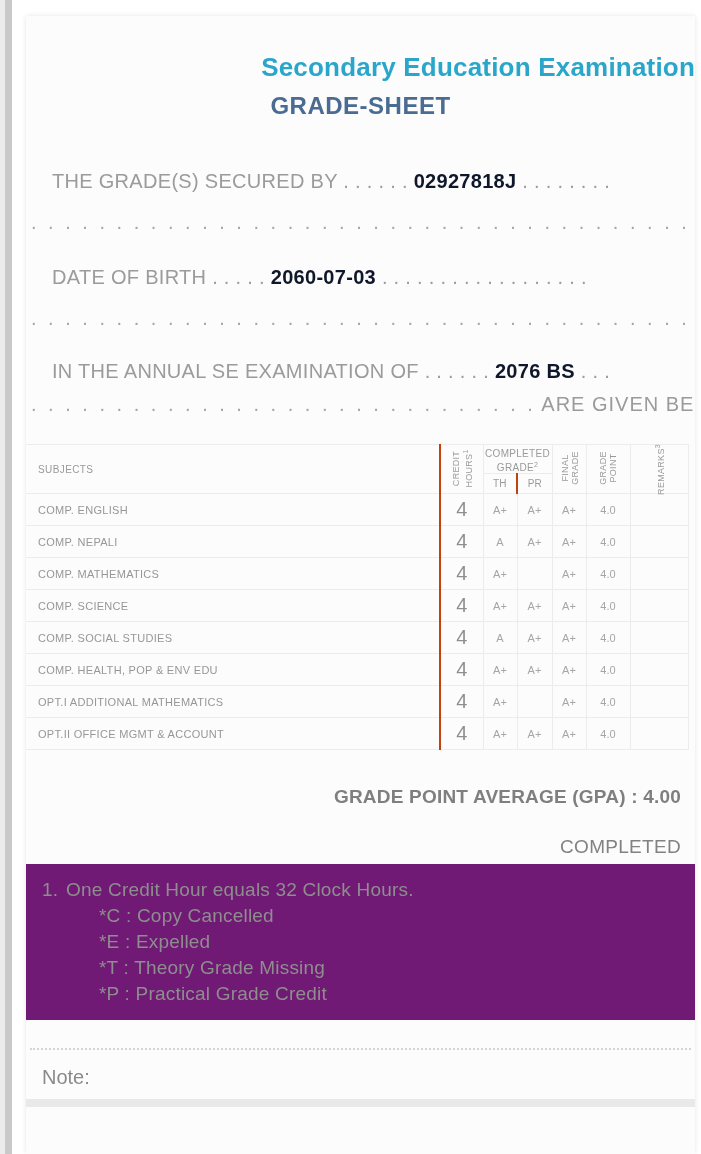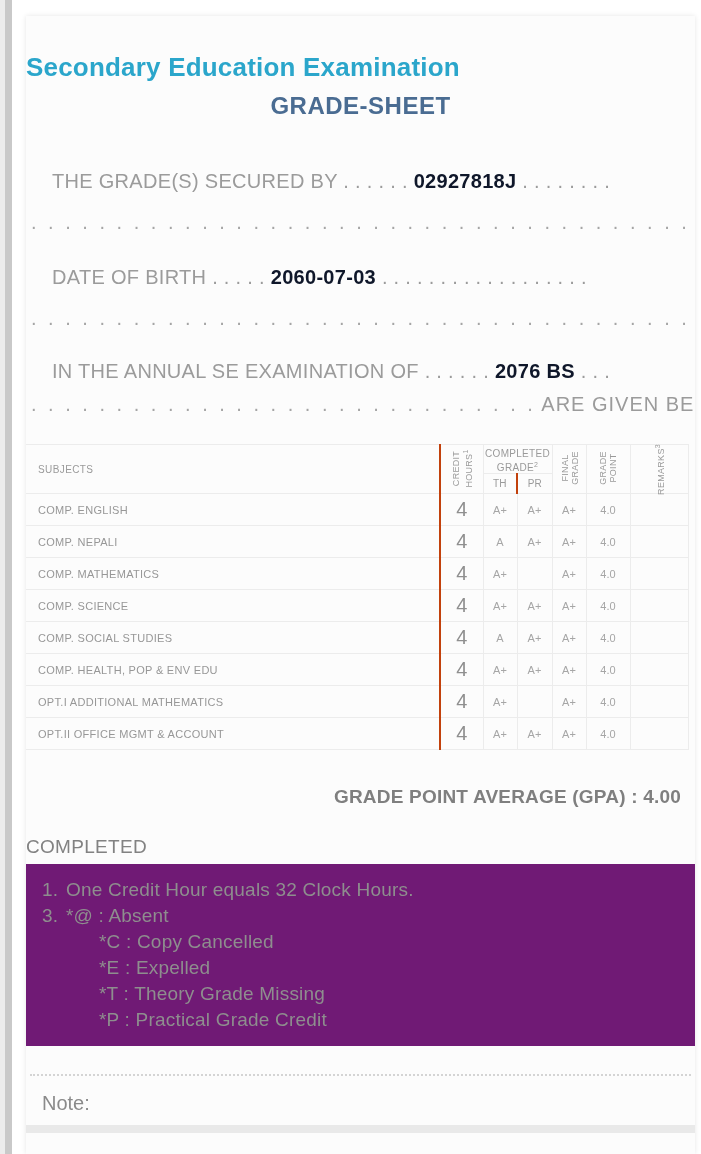--- a/index.html
+++ b/index.html
@@ -11,21 +11,21 @@
     position:relative; overflow:hidden;
   }
   .edge-track { position:absolute; left:0; top:0; width:5px; height:1154px; background:#ececec; }
   .edge-thumb { position:absolute; left:5px; top:0; width:7px; height:1154px; background:#c9c9c9; }
   .card {
     position:absolute; left:26px; top:16px; width:669px; height:1138px;
     background:#fcfcfc;
     box-shadow:0 0 5px rgba(0,0,0,0.10);
     overflow:hidden;
   }
-  .title1 { margin-top:36px; text-align:left; font-size:26px; font-weight:600; color:#2ba6cb; letter-spacing:0.2px; }
+  .title1 { margin-top:36px; text-align:right; font-size:26px; font-weight:600; color:#2ba6cb; letter-spacing:0.2px; }
   .title2 { margin-top:9px; text-align:center; font-size:24px; font-weight:600; color:#4a6c92; letter-spacing:0.5px; }
 
   .info-line {
     margin-top:50px; padding:0 8px 0 26px;
     font-size:20px; color:#9b9b9b; letter-spacing:0.3px;
     white-space:nowrap; overflow:hidden;
   }
   .info-line .val { font-weight:700; color:#0f172a; }
   .dots-line {
     padding:0 4px 0 5px; margin-top:18px;
@@ -60,21 +60,21 @@
   .obt-h { font-size:10px; font-weight:400; color:#9a9a9a; text-align:center; letter-spacing:0.3px; line-height:11px; padding-top:3px; }
   .thpr-h { font-size:10px; font-weight:400; color:#9a9a9a; text-align:center; }
   sup { font-size:7px; }
 
   td.subject { font-size:11px; color:#979797; padding-left:12px; letter-spacing:0.3px; height:32px; }
   td.credit  { font-size:20px; color:#8f8f8f; text-align:center; font-weight:400; }
   td.grade   { font-size:11px; color:#a6a6a6; text-align:center; }
 
   .gpa-line { margin-top:36px; text-align:right; padding-right:14px;
     font-size:19px; font-weight:600; color:#7f7f7f; letter-spacing:0.2px; }
-  .status-line { margin-top:28px; padding-right:14px;
+  .status-line { margin-top:28px; text-align:right; padding-right:14px;
     font-size:19px; font-weight:500; color:#828282; letter-spacing:0.3px; }
 
   .footnotes { margin-top:6px; background:#701a75; padding:13px 10px 13px 16px; }
   .fn-item { font-size:19px; color:#8e8e8e; line-height:26px; letter-spacing:0.2px; }
   .fn-item .fn-num { display:inline-block; min-width:24px; }
   .fn-item.indented { padding-left:33px; }
 
   .note-divider { margin:28px 0 0 4px; width:661px; border-top:2px dotted #d4d4d4; }
   .note-line { margin-top:16px; padding-left:16px; font-size:20px; color:#8a8a8a; }
   .bottom-strip { margin-top:10px; width:669px; height:8px; background:#e9e9e9; }
@@ -238,23 +238,20 @@
   <div class="gpa-line">GRADE POINT AVERAGE (GPA) : 4.00</div>
   <div class="status-line">COMPLETED</div>
 
   <div class="footnotes">
 
       <div class="fn-item">
         <span class="fn-num">1.</span><span>One Credit Hour equals 32 Clock Hours.</span>
       </div>
 
 
-      <div class="fn-item">
-        <span class="fn-num">3.</span><span>*@ : Absent</span>
-      </div>
 
       <div class="fn-item indented">
         <span class="fn-num"></span><span>*C : Copy Cancelled</span>
       </div>
 
       <div class="fn-item indented">
         <span class="fn-num"></span><span>*E : Expelled</span>
       </div>
 
       <div class="fn-item indented">

